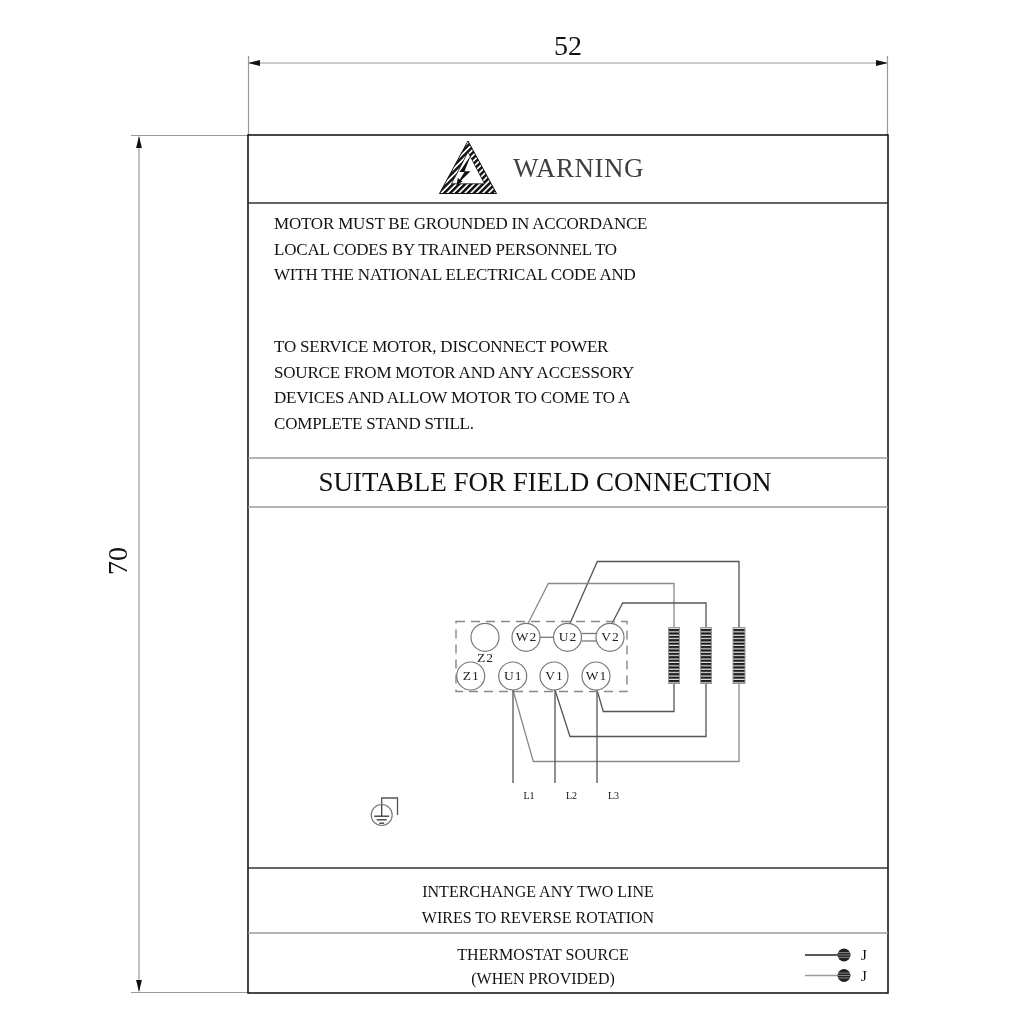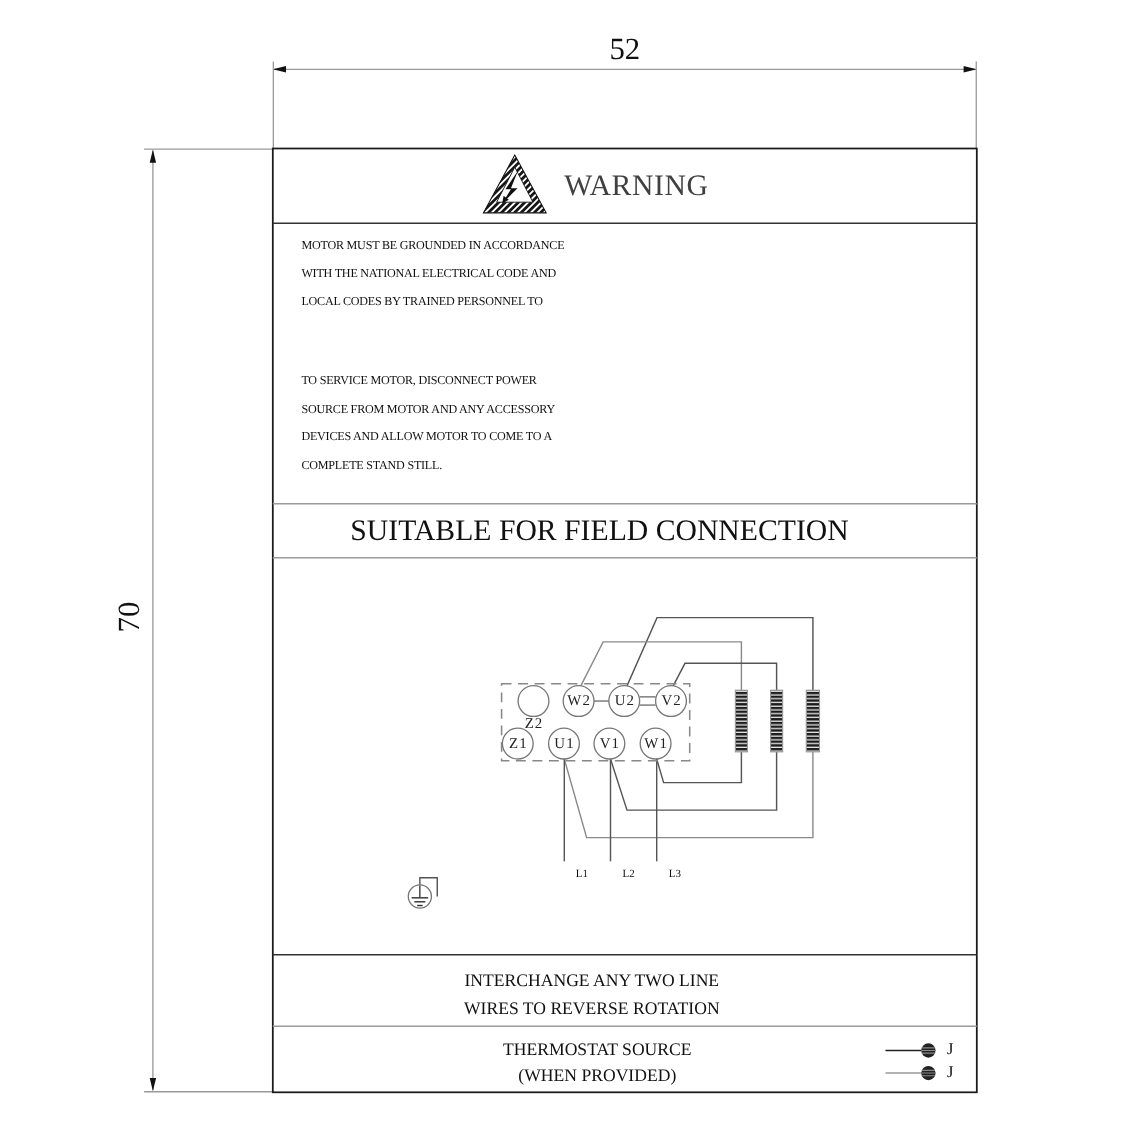--- a/index.html
+++ b/index.html
@@ -4,21 +4,21 @@
 <style>
   html,body{margin:0;padding:0;background:#ffffff;}
   #canvas{
     position:relative;width:1024px;height:1024px;background:#ffffff;
     font-family:"Liberation Sans",sans-serif;color:#1a1a1a;overflow:hidden;
   }
   #lineart{position:absolute;left:0;top:0;width:1024px;height:1024px;}
   .abs{position:absolute;font-family:Liberation Serif, serif;}
   .dim-label{font-size:28px;color:#111;white-space:nowrap;}
   .warn-title{font-size:27px;letter-spacing:0.5px;color:#404040;white-space:nowrap;}
-  .body-text{font-size:11px;line-height:25.6px;letter-spacing:-0.2px;color:#111;white-space:nowrap;}
+  .body-text{font-size:17px;line-height:25.6px;letter-spacing:-0.2px;color:#111;white-space:nowrap;}
   .section-title{font-size:27px;color:#111;white-space:nowrap;transform:translateX(-50%);}
   .term-label{font-size:13.5px;letter-spacing:1px;color:#222;white-space:nowrap;
     transform:translate(-50%,-50%);padding-left:1px;}
   .lline-label{font-size:10px;color:#111;white-space:nowrap;transform:translate(-50%,-50%);margin-left:16px;}
   .note-text{font-size:16px;line-height:26px;color:#111;text-align:center;white-space:nowrap;
     transform:translateX(-50%);}
   .thermo-text{font-size:16px;line-height:23.5px;color:#111;text-align:center;white-space:nowrap;
     transform:translateX(-50%);}
   .j-label{font-size:15px;color:#111;transform:translateY(-50%);white-space:nowrap;}
 </style>
@@ -133,22 +133,22 @@
   </svg>
 
   <div class="abs dim-label" style="left:568px;top:30px;transform:translateX(-50%);">52</div>
 
   <div class="abs dim-label" style="left:118px;top:561px;transform:translate(-50%,-50%) rotate(-90deg);">70</div>
 
   <div class="abs warn-title" style="left:513px;top:153px;">WARNING</div>
 
   <div class="abs body-text" style="left:274px;top:211px;">
     <div>MOTOR MUST BE GROUNDED IN ACCORDANCE</div>
+    <div>LOCAL CODES BY TRAINED PERSONNEL TO</div>
     <div>WITH THE NATIONAL ELECTRICAL CODE AND</div>
-    <div>LOCAL CODES BY TRAINED PERSONNEL TO</div>
   </div>
 
   <div class="abs body-text" style="left:274px;top:334px;">
     <div>TO SERVICE MOTOR, DISCONNECT POWER</div>
     <div>SOURCE FROM MOTOR AND ANY ACCESSORY</div>
     <div>DEVICES AND ALLOW MOTOR TO COME TO A</div>
     <div>COMPLETE STAND STILL.</div>
   </div>
 
   <div class="abs section-title" style="left:545px;top:467px;">SUITABLE FOR FIELD CONNECTION</div>

